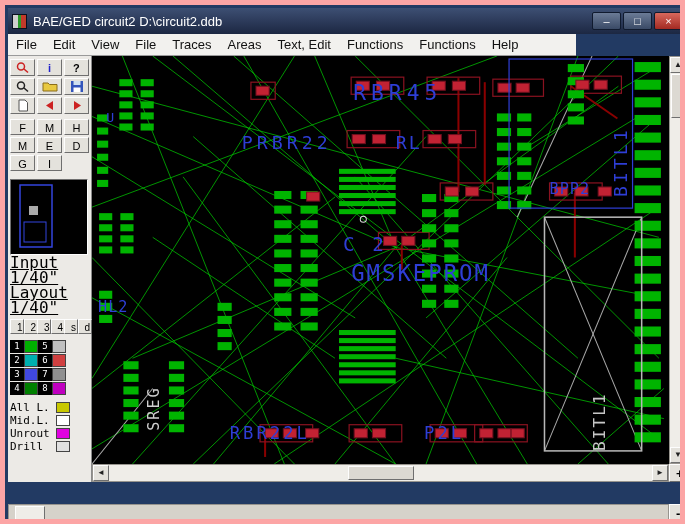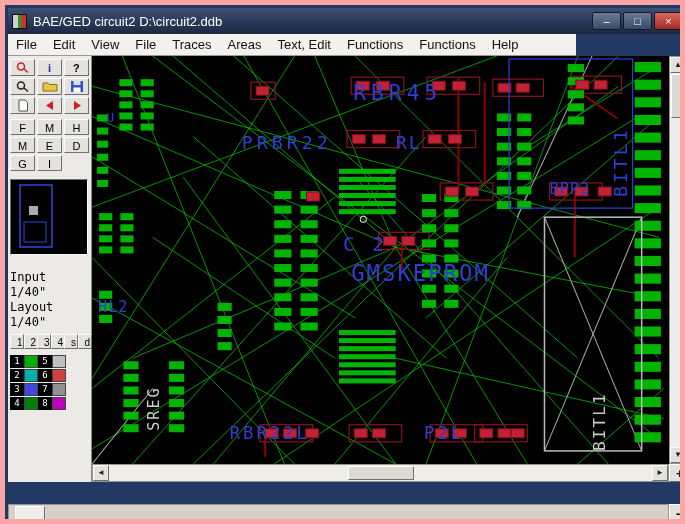--- a/index.html
+++ b/index.html
@@ -17,21 +17,21 @@
   .menubar{position:absolute;left:3px;top:29px;width:568px;height:22px;background:#f2f1ee;border-bottom:1px solid #9a9a9a;display:flex;align-items:center;font-size:13px;color:#111;}
   .mi{padding:0 8px;line-height:21px;}
   
   .panel{position:absolute;left:3px;top:51px;width:84px;height:426px;background:#eceae6;border-right:1px solid #8a8a8a;padding:3px 2px;font-size:12px;}
   .igrid{display:grid;grid-template-columns:repeat(3,25px);gap:2px;}
   .ibtn{height:17px;background:#e4e2dc;border:1px solid;border-color:#fdfdfd #6f6f6f #6f6f6f #fdfdfd;display:flex;align-items:center;justify-content:center;padding:0;}
   .lgrid{display:grid;grid-template-columns:repeat(3,25px);gap:2px;margin-top:5px;}
   .lbtn{height:16px;background:#e4e2dc;border:1px solid;border-color:#fdfdfd #6f6f6f #6f6f6f #fdfdfd;font-size:11px;text-align:center;line-height:14px;color:#000;}
   .lbtn.empty{visibility:hidden;}
   .preview{margin-top:8px;width:78px;height:76px;background:#000;border:1px solid;border-color:#6f6f6f #fdfdfd #fdfdfd #6f6f6f;}
-  .ptext{margin-top:15px;font-family:"DejaVu Sans Mono",monospace;font-size:12px;line-height:15px;color:#000;white-space:pre;}
+  .ptext{margin-top:0;font-family:"DejaVu Sans Mono",monospace;font-size:16px;line-height:15px;color:#000;white-space:pre;text-decoration:underline;}
   .qgrid{display:grid;grid-template-columns:repeat(6,12.5px);gap:1px;margin-top:4px;}
   .qbtn{height:15px;background:#e4e2dc;border:1px solid;border-color:#fdfdfd #6f6f6f #6f6f6f #fdfdfd;font-size:10px;text-align:center;line-height:13px;}
   .palette{margin-top:6px;}
   .prow{display:flex;height:14px;margin-bottom:0;}
   .pnum{width:14px;height:13px;background:#000;color:#fff;font-size:9px;text-align:center;line-height:13px;font-family:"DejaVu Sans Mono",monospace;}
   .psw{width:14px;height:13px;border:1px solid #444;}
   .lrow{display:flex;align-items:center;height:13px;font-family:"DejaVu Sans Mono",monospace;font-size:11px;}
   .llab{width:46px;white-space:pre;}
   .lsw{width:14px;height:11px;border:1px solid #444;}
   
@@ -182,20 +182,38 @@
         <span class="psw" style="background: rgb(144, 144, 144);"></span>
       </div>
       <div class="prow">
         <span class="pnum">4</span>
         <span class="psw" style="background: rgb(0, 128, 0);"></span>
         <span class="pnum">8</span>
         <span class="psw" style="background: rgb(192, 0, 192);"></span>
       </div>
     </div>
 
+    <div style="margin-top:5px">
+      <div class="lrow">
+          <span class="llab">All L.</span>
+          <span class="lsw" style="background: rgb(200, 200, 0);"></span>
+        </div>
+      <div class="lrow">
+          <span class="llab">Mid.L.</span>
+          <span class="lsw" style="background: rgb(255, 255, 255);"></span>
+        </div>
+      <div class="lrow">
+          <span class="llab">Unrout</span>
+          <span class="lsw" style="background: rgb(224, 0, 224);"></span>
+        </div>
+      <div class="lrow">
+          <span class="llab">Drill</span>
+          <span class="lsw" style="background: rgb(224, 224, 224);"></span>
+        </div>
+    </div>
   </div>
 
   <svg class="canvas" viewBox="0 0 570 405" preserveAspectRatio="none">
     <rect width="570" height="405" fill="#000"></rect>
     <g id="g-rats">
         <line x1="300" y1="190" x2="0" y2="60" stroke="#00cc00" stroke-width="0.8" opacity="0.9"></line>
         <line x1="300" y1="190" x2="80" y2="0" stroke="#00cc00" stroke-width="0.8" opacity="0.9"></line>
         <line x1="300" y1="190" x2="520" y2="30" stroke="#00cc00" stroke-width="0.8" opacity="0.9"></line>
         <line x1="300" y1="190" x2="560" y2="240" stroke="#00cc00" stroke-width="0.8" opacity="0.9"></line>
         <line x1="300" y1="190" x2="430" y2="405" stroke="#00cc00" stroke-width="0.8" opacity="0.9"></line>

